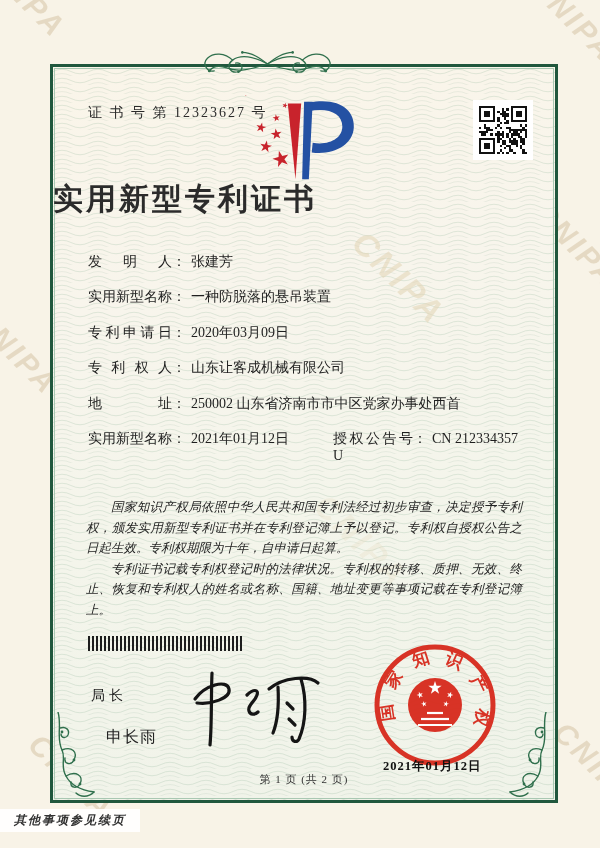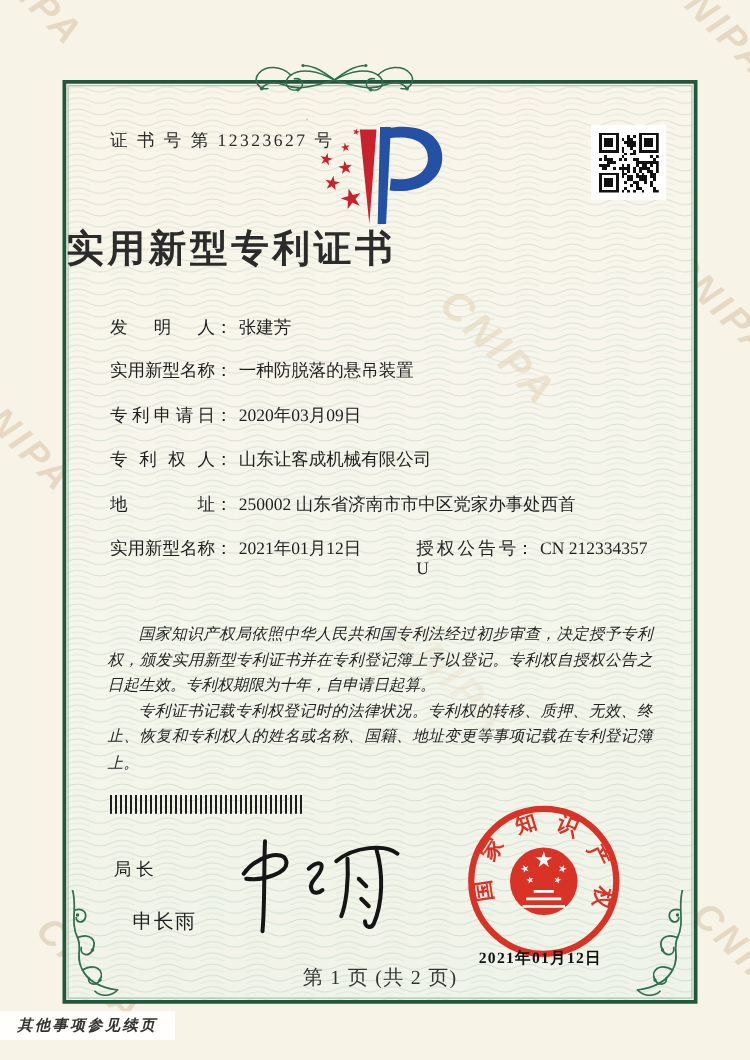--- a/index.html
+++ b/index.html
@@ -49,21 +49,21 @@
         repeating-linear-gradient(90deg,#1d1d1d 0 1px,transparent 1px 4px);}
 
   .sig-title{position:absolute;left:38px;top:620px;font-size:14px;color:#222;z-index:5;letter-spacing:4px;}
   .sig-name{position:absolute;left:53px;top:660px;font-size:16px;color:#222;z-index:5;letter-spacing:1px;}
   .sig-script{position:absolute;left:128px;top:598px;width:145px;height:85px;z-index:6;}
 
   .seal{position:absolute;left:320px;top:576px;width:124px;height:124px;z-index:6;opacity:.94;}
   .seal-date{position:absolute;left:330px;top:691px;width:140px;font-size:12.5px;font-weight:600;
       letter-spacing:1px;color:#111;z-index:7;white-space:nowrap;}
 
-  .page-footer{position:absolute;left:0;right:0;top:705px;text-align:center;font-size:16px;
+  .page-footer{position:absolute;left:0;right:0;top:705px;text-align:center;font-size:11px;
       color:#333;z-index:5;letter-spacing:1px;}
 
   .note{position:absolute;left:0;right:0;top:809px;z-index:4;font-weight:bold;}
   .note span{display:inline-block;background:rgba(255,255,255,.92);padding:3px 14px;
       font-size:12px;color:#333;letter-spacing:2px;font-style:italic;}
 
   .ornament-top{position:absolute;left:190px;top:46px;width:155px;height:36px;z-index:4;}
   .vine{position:absolute;width:52px;height:85px;z-index:4;}
   .vine-left{left:52px;top:712px;}
   .vine-right{left:500px;top:712px;transform:scaleX(-1);}

